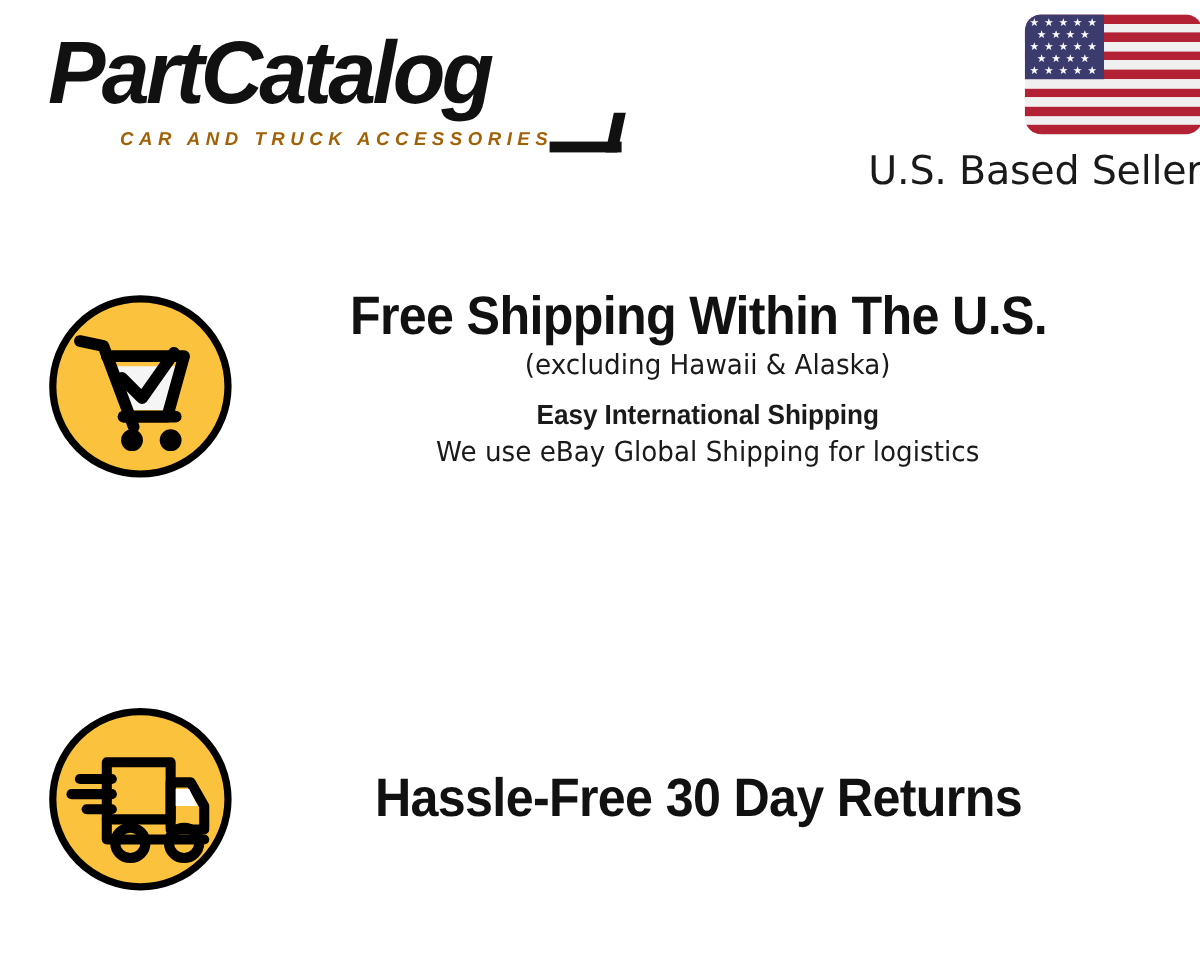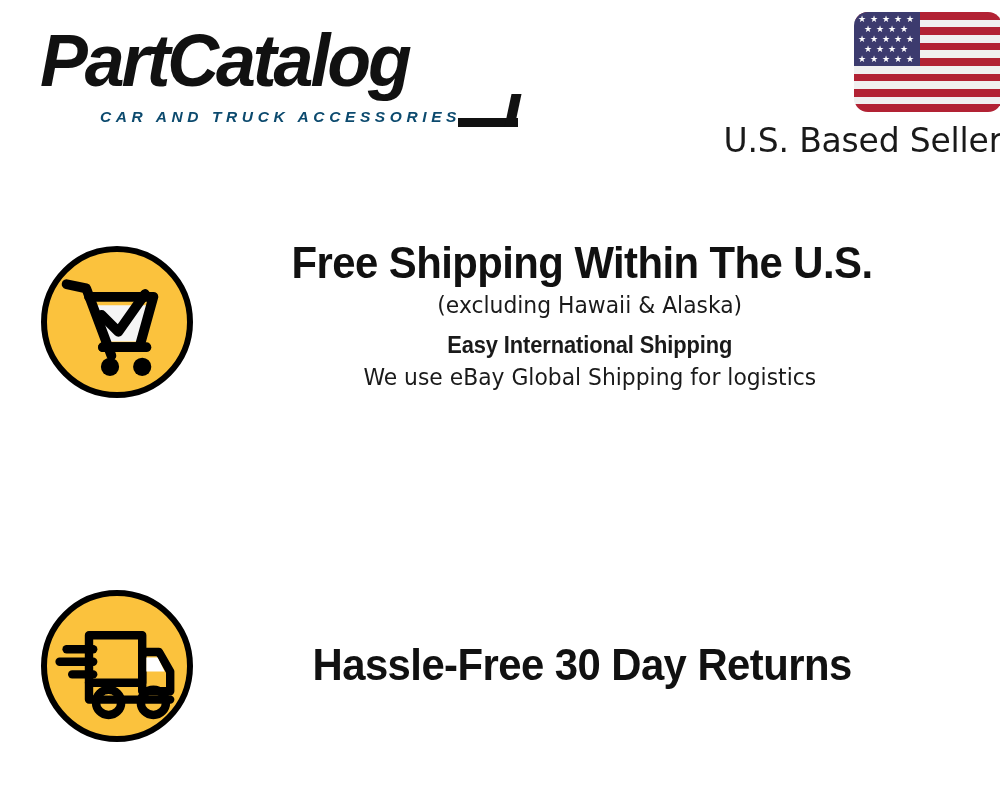--- a/index.html
+++ b/index.html
@@ -49,21 +49,21 @@
   }
   #logo-tagline {
     position: absolute;
     left: 60px;
     top: 86px;
     font-family: "Liberation Sans", sans-serif;
     font-weight: bold;
     font-style: italic;
     font-size: 15.5px;
     letter-spacing: 4.6px;
-    color: #0c4a6e;
+    color: #a16207;
     white-space: nowrap;
   }
   #logo-tail {
     position: absolute;
     left: 418px;
     top: 96px;
     width: 60px;
     height: 9px;
     background: #111111;
   }

